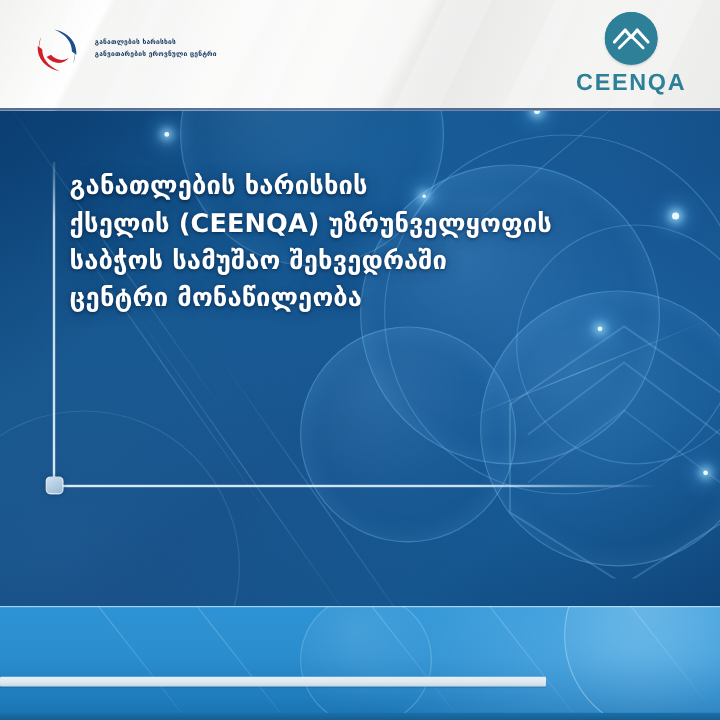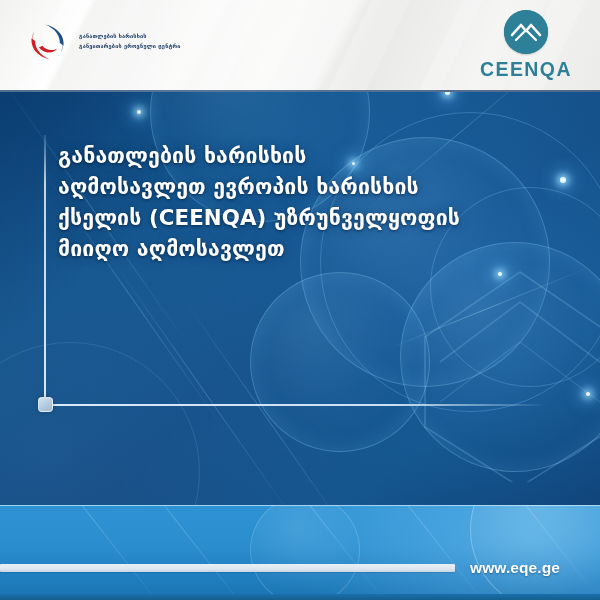--- a/index.html
+++ b/index.html
@@ -267,35 +267,34 @@
       <div class="diag" style="left:330px; top:40px;  width:260px; transform:rotate(-40deg);"></div>
       <div class="streak" style="left:380px; top:215px; width:220px; transform:rotate(-22deg);"></div>
     </div>
 
     <div class="bracket-v"></div>
     <div class="bracket-h"></div>
     <div class="bracket-dot"></div>
 
     <div class="headline">
       <div class="ln">განათლების ხარისხის</div>
-      <div class="ln">აღმოსავლეთ ევროპის ხარისხის</div>
       <div class="ln">ქსელის (CEENQA) უზრუნველყოფის</div>
-      <div class="ln">მიიღო აღმოსავლეთ</div>
+      <div class="ln">საბჭოს სამუშაო შეხვედრაში</div>
+      <div class="ln">ცენტრი მონაწილეობა</div>
     </div>
   </div>
 
   <div class="footer">
     <div class="footer-streaks">
       <div class="fs" style="left:-40px; top:10px;  width:260px; transform:rotate(52deg);"></div>
       <div class="fs" style="left:60px;  top:20px;  width:240px; transform:rotate(52deg);"></div>
       <div class="fs" style="left:180px; top:0px;   width:260px; transform:rotate(52deg);"></div>
       <div class="fs" style="left:300px; top:15px;  width:240px; transform:rotate(52deg);"></div>
       <div class="fs" style="left:420px; top:5px;   width:220px; transform:rotate(52deg);"></div>
     </div>
     <div class="footer-bubble" style="left:470px; top:-58px; width:165px; height:165px;"></div>
     <div class="footer-bubble" style="left:250px; top:-10px; width:110px; height:110px; opacity:.6;"></div>
 
     <div class="footer-rule"></div>
-    <div class="site-url">www.eqe.ge</div>
     <div class="footer-bottom"></div>
   </div>
 
 </div>
 
 </body></html>

